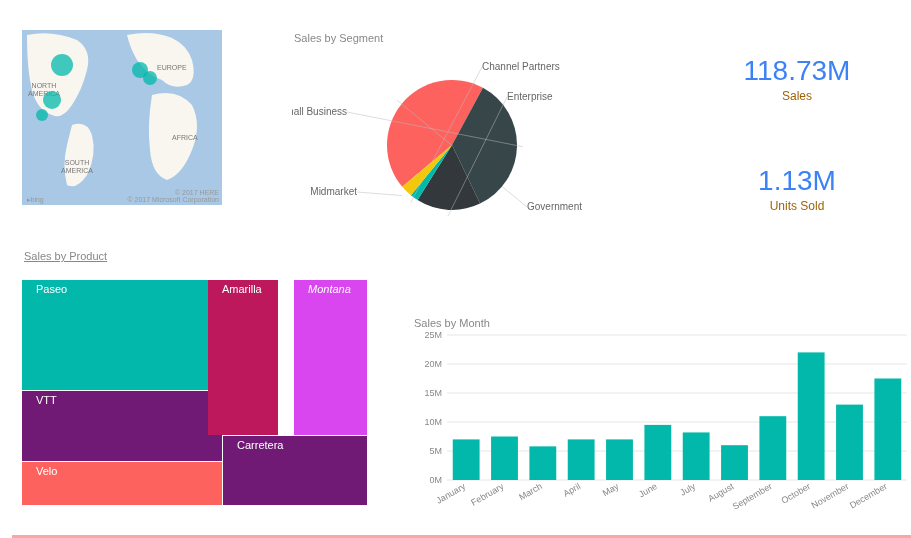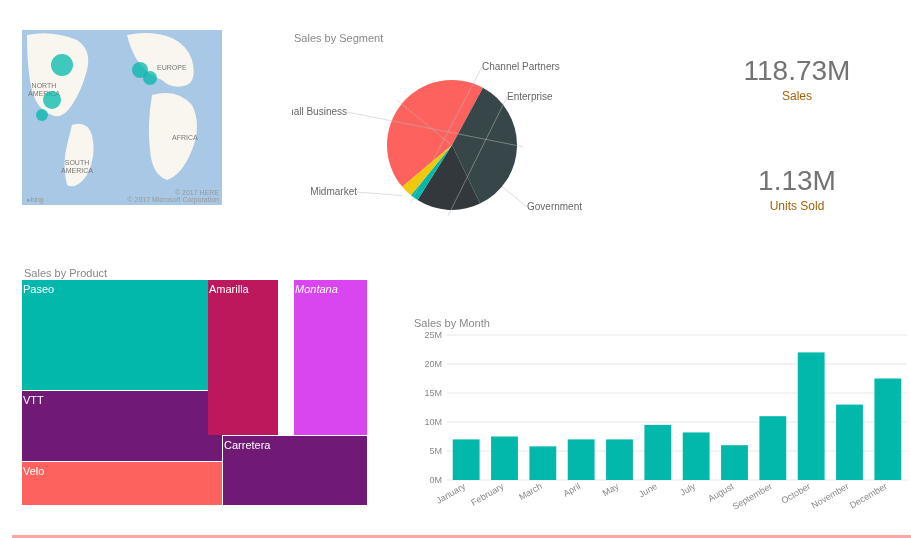--- a/index.html
+++ b/index.html
@@ -14,27 +14,27 @@
   .map svg { width: 200px; height: 175px; display:block; }
 
   
   .pie { left: 280px; top: 30px; width: 300px; height: 210px; }
   .pie-title { position:absolute; left:280px; top:30px; font-size:11px; color:#888; }
   .pie svg { width: 300px; height: 195px; display:block; margin-top:15px;}
   .pie text { font-size: 10px; fill:#666; }
 
   
   .kpi { text-align: center; }
-  .kpi .big { font-size: 28px; color: #737373; font-weight: 400; }
+  .kpi .big { font-size: 28px; color: #3b82f6; font-weight: 400; }
   .kpi .lbl { font-size: 12px; color: #a16207; margin-top:2px; }
 
   
   .treemap { left: 10px; top: 280px; width: 345px; height: 225px; }
-  .tree-title { position:absolute; left:10px; top:265px; font-size:11px; color:#888; }
-  .treemap .cell { position:absolute; color:#fff; font-size:11px; padding:3px 1px; overflow:hidden; }
+  .tree-title { position:absolute; left:10px; top:248px; font-size:11px; color:#888;text-decoration:underline; }
+  .treemap .cell { position:absolute; color:#fff; font-size:11px; padding:3px 14px; overflow:hidden; }
 
   
   .bars { left: 400px; top: 315px; width: 500px; height: 200px; }
   .bar-title { position:absolute; left:400px; top:315px; font-size:11px; color:#888; }
   .bars svg { width: 500px; height: 185px; display:block; margin-top:15px; }
   .bars text.axis { font-size: 9px; fill:#888; }
   .bars text.xlab { font-size: 9px; fill:#888; }
 
   .attrib { font-size: 7px; fill:#999; }
 </style>

